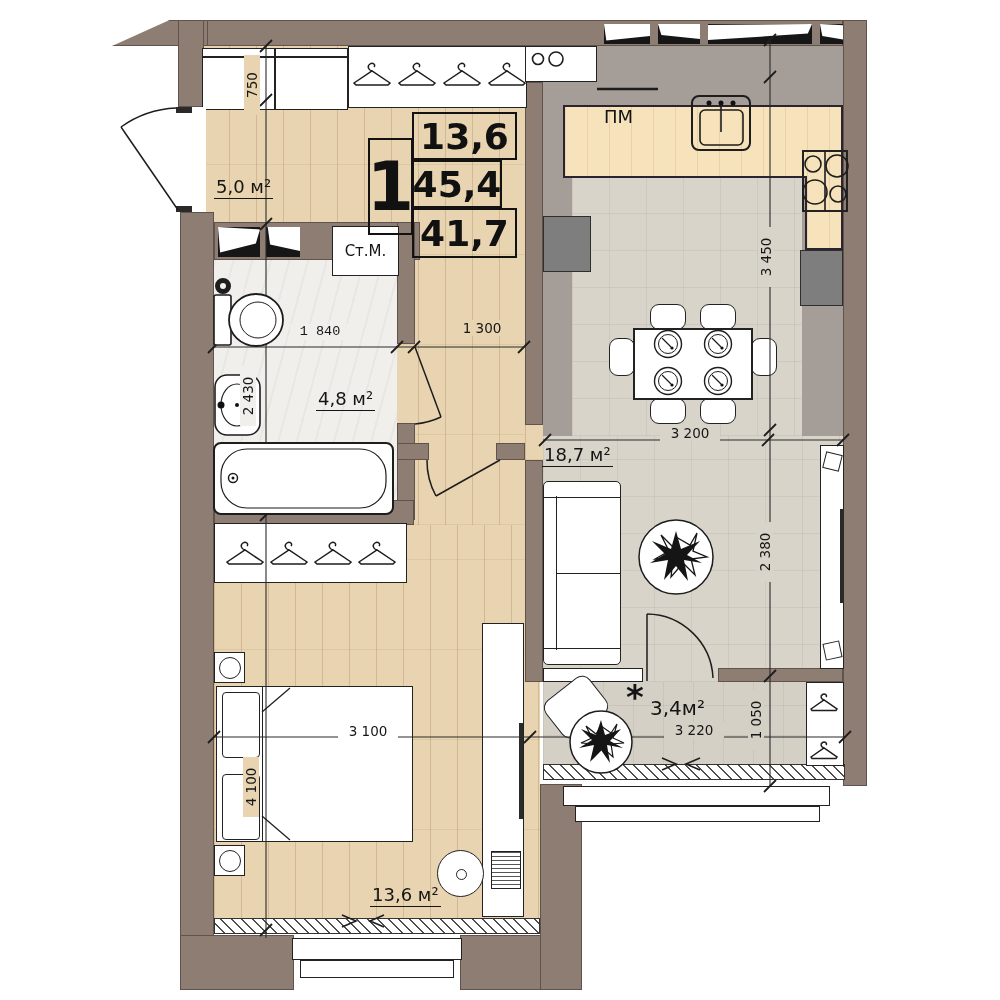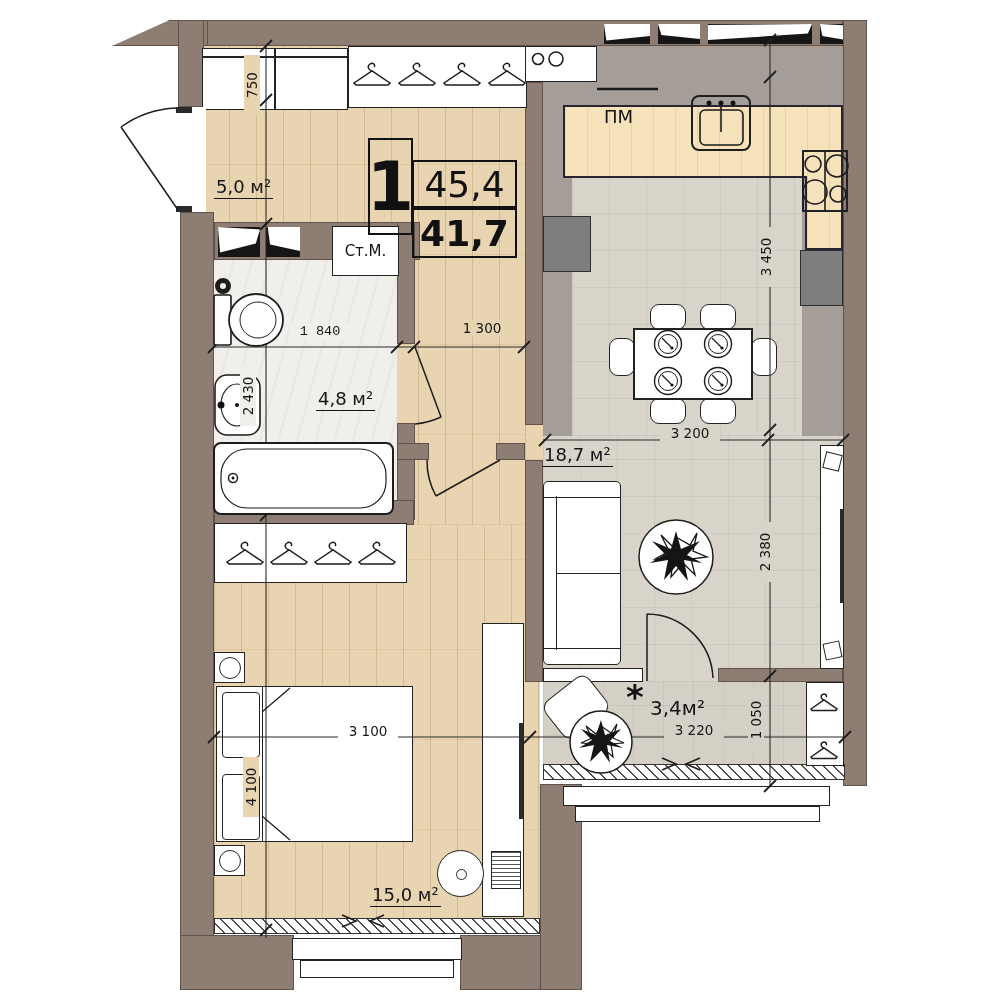--- a/index.html
+++ b/index.html
@@ -159,21 +159,24 @@
     <div class="abs" style="left:36px;top:99px;width:4px;height:96px;background:#2a2a2a;"></div>
     <div class="abs" style="left:8px;top:227px;width:30px;height:38px;border:1.4px solid #222;box-sizing:border-box;background:repeating-linear-gradient(0deg,#fff 0 3px,#555 3px 4px);"></div>
   </div>
   <div class="white" style="left:437px;top:850px;width:47px;height:47px;border-radius:50%;border-width:1.4px;z-index:12;">
     <div class="abs" style="left:18px;top:18px;width:9px;height:9px;border:1.3px solid #222;border-radius:50%;"></div>
   </div>
 
   <div class="stampbox" style="left:368px;top:138px;width:45px;height:97px;font-size:68px;font-weight:700;">
     <span>1</span>
   </div>
-  <div class="stampbox" style="left:412px;top:160px;width:105px;height:48px;font-size:36px;font-weight:400;text-align:right;">
+  <div class="stampbox" style="left:412px;top:112px;width:105px;height:48px;font-size:36px;font-weight:600;">
+    <span>13,6</span>
+  </div>
+  <div class="stampbox" style="left:412px;top:160px;width:90px;height:48px;font-size:36px;font-weight:700;text-align:right;">
     <span>45,4</span>
   </div>
   <div class="stampbox" style="left:412px;top:208px;width:105px;height:50px;font-size:36px;font-weight:600;">
     <span>41,7</span>
   </div>
 
   <svg class="ovl" width="1000" height="1000" viewBox="0 0 1000 1000">
     <g stroke="#2a2a2a" stroke-width="1.1" fill="none">
       <path d="M266,46 V938"></path>
       <path d="M214,347 H524"></path>
@@ -319,21 +322,21 @@
 
     <g stroke="#1d1d1d" stroke-width="1.2" fill="none">
       <path d="M262,712 L290,688"></path>
         <path d="M262,816 L290,840"></path>
     </g>
   </svg>
 
   <div class="area-label" style="left:214px;top:176px;">5,0 м²</div>
   <div class="area-label" style="left:316px;top:388px;">4,8 м²</div>
   <div class="area-label" style="left:542px;top:444px;">18,7 м²</div>
-  <div class="area-label" style="left:370px;top:884px;">15,0 м²</div>
+  <div class="area-label" style="left:370px;top:884px;">13,6 м²</div>
   <div class="lbl" style="left:626px;top:677px;font-size:34px;font-weight:700;">*</div>
   <div class="lbl" style="left:650px;top:696px;font-size:20px;">3,4м²</div>
 
   <div class="lbl" style="left:604px;top:106px;font-size:18px;">ПМ</div>
 
   <div class="dim vdim z60" style="left:222px;top:77px;width:60px;background:var(--wood-floor,#e8d4b0);">750</div>
   <div class="dim z60" style="left:290px;top:324px;width:60px;background:var(--bathroom-floor,#f0efec);font-family:Liberation Mono, monospace;">1 840</div>
   <div class="dim vdim z60" style="left:218px;top:388px;width:60px;background:var(--bathroom-floor,#f0efec);">2 430</div>
   <div class="dim z60" style="left:452px;top:320px;width:60px;background:var(--wood-floor,#e8d4b0);">1 300</div>
   <div class="dim vdim z60" style="left:736px;top:249px;width:60px;background:var(--tile-floor,#d9d4ca);">3 450</div>

